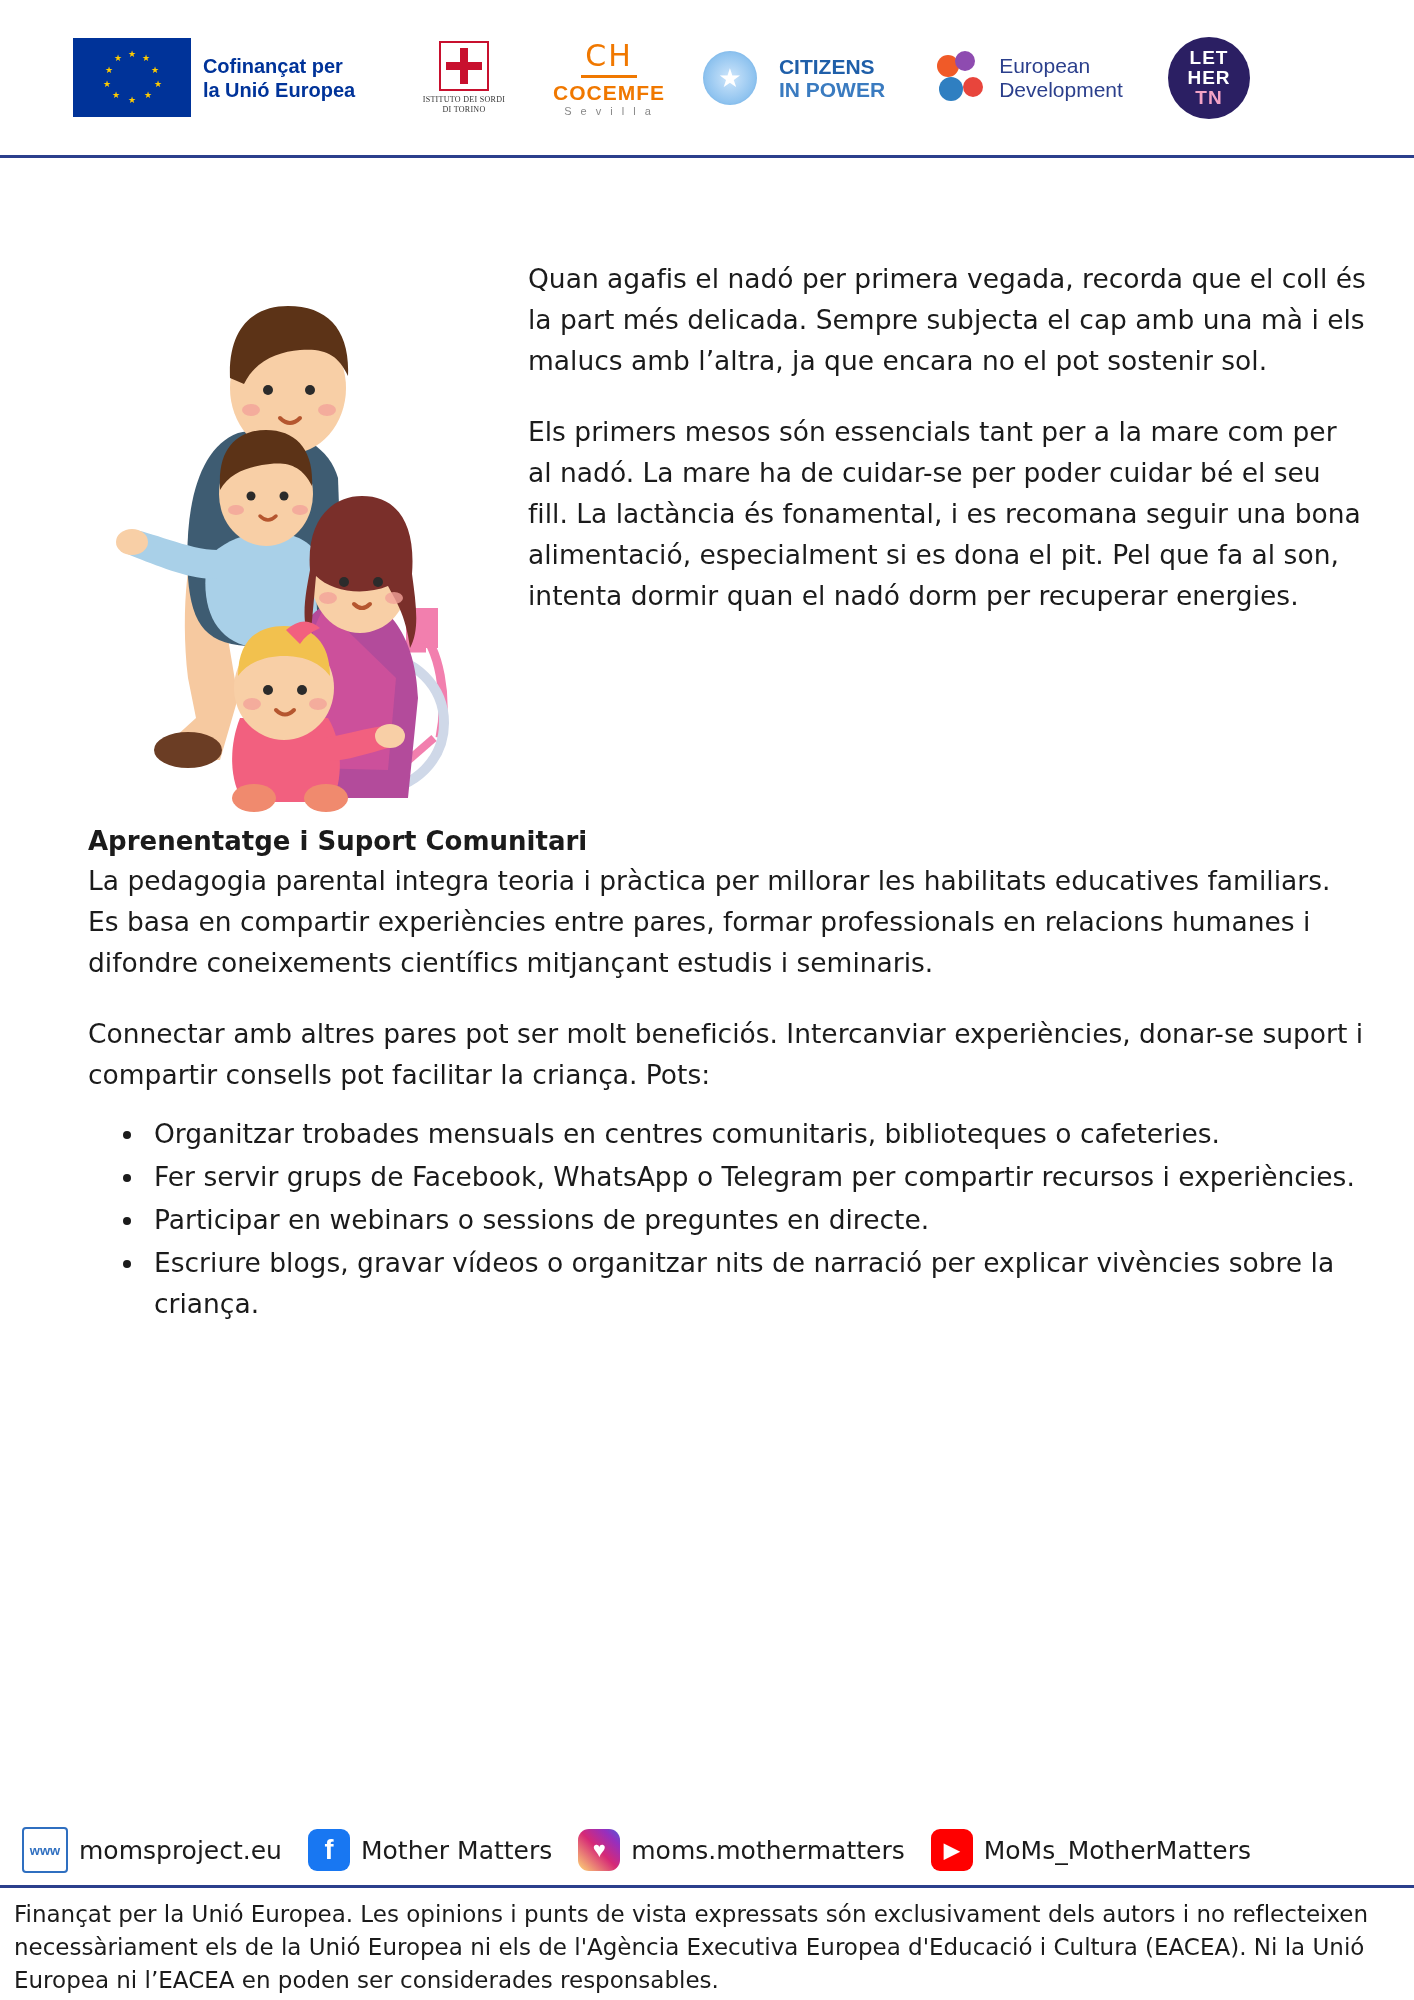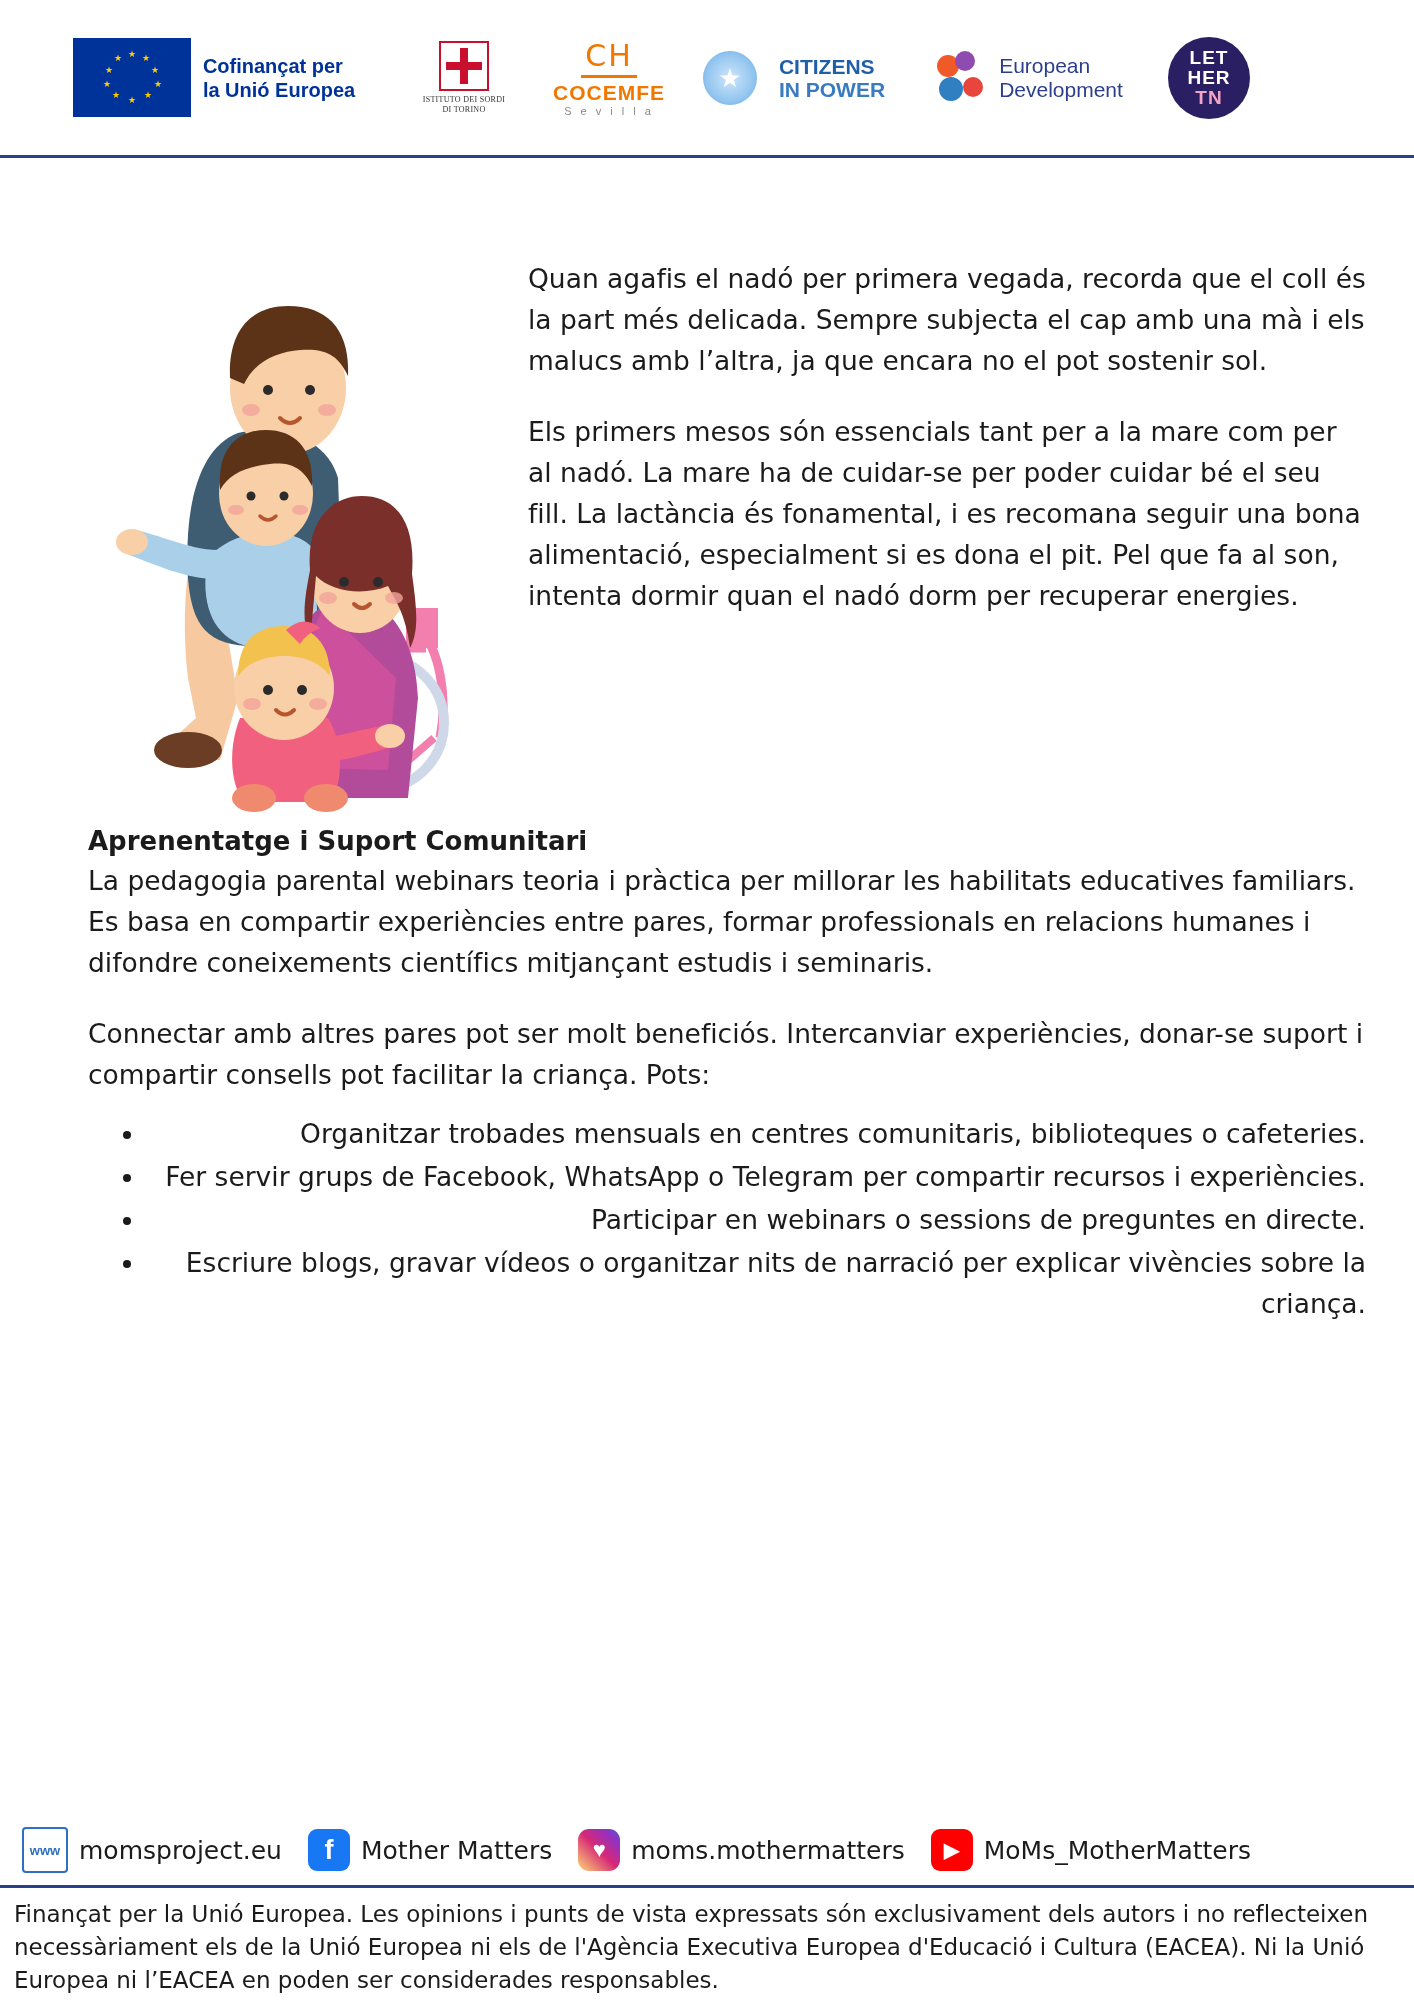--- a/index.html
+++ b/index.html
@@ -242,21 +242,21 @@
     margin: 0;
   }
   .gap { height: 30px; }
 
   ul.bullets {
     margin: 18px 0 0 0;
     padding-left: 58px;
     font-size: 26.5px;
     line-height: 41px;
   }
-  ul.bullets li { margin-bottom: 2px; padding-left: 8px; text-align: right; }
+  ul.bullets li { margin-bottom: 2px; padding-left: 8px; }
 
   
   .social {
     position: absolute;
     left: 0;
     right: 0;
     bottom: 118px;
     height: 64px;
     display: flex;
     align-items: center;
@@ -446,21 +446,21 @@
       </svg>
     </div>
 
     <div class="intro-text">
       <p>Quan agafis el nadó per primera vegada, recorda que el coll és la part més delicada. Sempre subjecta el cap amb una mà i els malucs amb l’altra, ja que encara no el pot sostenir sol.</p>
       <p>Els primers mesos són essencials tant per a la mare com per al nadó. La mare ha de cuidar-se per poder cuidar bé el seu fill. La lactància és fonamental, i es recomana seguir una bona alimentació, especialment si es dona el pit. Pel que fa al son, intenta dormir quan el nadó dorm per recuperar energies.</p>
     </div>
   </div>
 
   <h2 class="section-title">Aprenentatge i Suport Comunitari</h2>
-  <p class="body-text">La pedagogia parental webinars teoria i pràctica per millorar les habilitats educatives familiars. Es basa en compartir experiències entre pares, formar professionals en relacions humanes i difondre coneixements científics mitjançant estudis i seminaris.</p>
+  <p class="body-text">La pedagogia parental integra teoria i pràctica per millorar les habilitats educatives familiars. Es basa en compartir experiències entre pares, formar professionals en relacions humanes i difondre coneixements científics mitjançant estudis i seminaris.</p>
   <div class="gap"></div>
   <p class="body-text">Connectar amb altres pares pot ser molt beneficiós. Intercanviar experiències, donar-se suport i compartir consells pot facilitar la criança. Pots:</p>
 
   <ul class="bullets">
     <li>Organitzar trobades mensuals en centres comunitaris, biblioteques o cafeteries.</li>
     <li>Fer servir grups de Facebook, WhatsApp o Telegram per compartir recursos i experiències.</li>
     <li>Participar en webinars o sessions de preguntes en directe.</li>
     <li>Escriure blogs, gravar vídeos o organitzar nits de narració per explicar vivències sobre la criança.</li>
   </ul>
 

